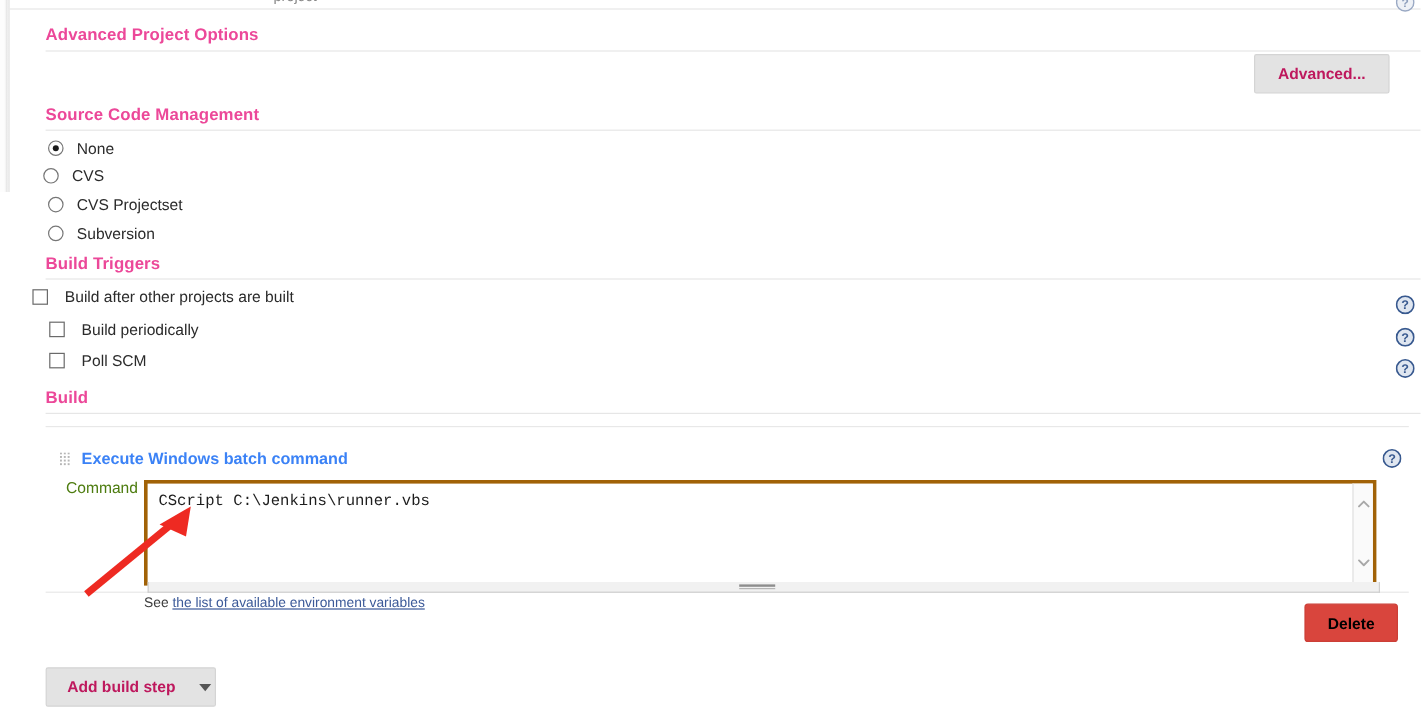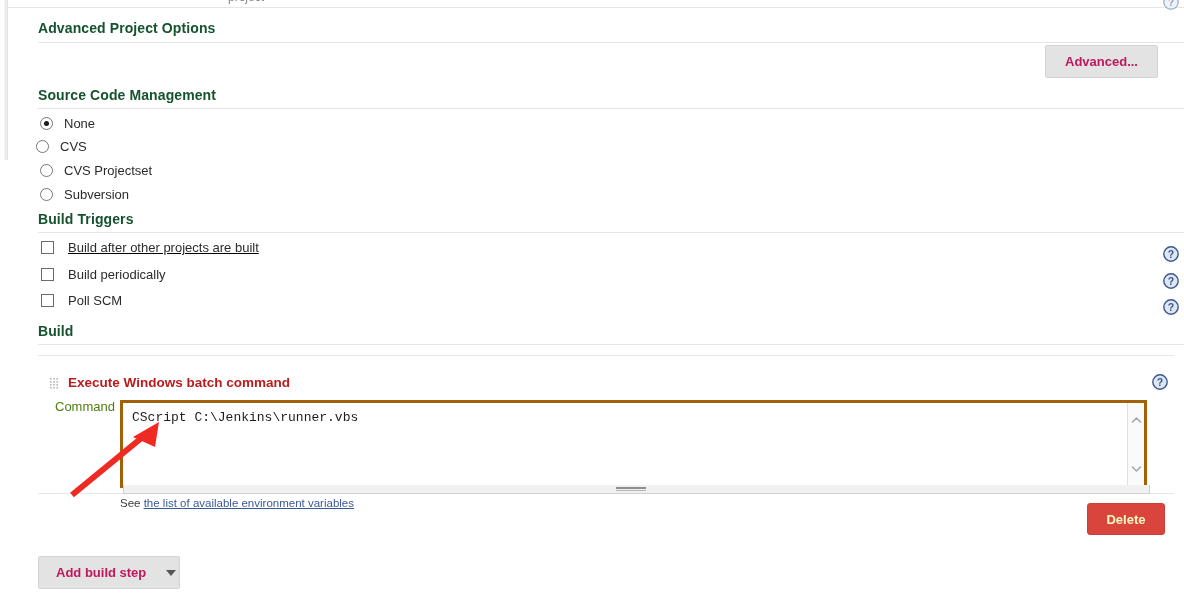--- a/index.html
+++ b/index.html
@@ -45,21 +45,21 @@
 
   .content {
     position: absolute; left: 0; top: 8px; right: 0; bottom: 0;
   }
 
   
   .section-head {
     position: absolute;
     font-size: 14px;
     font-weight: bold;
-    color: #14532d;
+    color: #ec4899;
     letter-spacing: 0.1px;
   }
   .rule {
     position: absolute;
     height: 0;
     border-top: 1px solid #e6e6e6;
   }
 
   
   .btn-grey {
@@ -76,21 +76,21 @@
     padding: 0;
   }
   .btn-red {
     position: absolute;
     background: #d9453d;
     border: 1px solid #cc3f37;
     border-radius: 3px;
     font-family: "Liberation Sans", sans-serif;
     font-size: 13px;
     font-weight: bold;
-    color: #fef9c3;
+    color: #000000;
     cursor: pointer;
     text-align: center;
     padding: 0;
   }
   .caret {
     display: inline-block;
     width: 0; height: 0;
     border-left: 5px solid transparent;
     border-right: 5px solid transparent;
     border-top: 6px solid #555;
@@ -156,21 +156,21 @@
     position: absolute;
     left: 50px; top: 368px;
     width: 11px; height: 12px;
     cursor: move;
   }
   .step-title {
     position: absolute;
     left: 68px; top: 367px;
     font-size: 13.5px;
     font-weight: bold;
-    color: #b91c1c;
+    color: #3b82f6;
   }
   .cmd-label {
     position: absolute;
     left: 55px; top: 391px;
     font-size: 13px;
     color: #4d7c0f;
   }
   .textarea-wrap {
     position: absolute;
     left: 120px; top: 392px;
@@ -282,21 +282,21 @@
       <span class="opt-label">CVS Projectset</span>
     </div>
     <div class="opt-row" style="left:40px; top:179px;">
       <span class="radio"></span>
       <span class="opt-label">Subversion</span>
     </div>
 
     <div class="section-head" style="left:38px; top:203px;">Build Triggers</div>
     <div class="rule" style="left:38px; top:224px; width:1146px;"></div>
 
-    <div class="opt-row" style="left:41px; top:232px;text-decoration:underline;">
+    <div class="opt-row" style="left:27px; top:232px;">
       <span class="checkbox"></span>
       <span class="opt-label cb">Build after other projects are built</span>
     </div>
     <div class="help-icon" style="left:1163px; top:238px;">
       <svg width="16" height="16" viewBox="0 0 16 16" aria-hidden="true">
         <circle cx="8" cy="8" r="7.2" fill="#dfe6f0" stroke="#38598f" stroke-width="1.4"></circle>
         <text x="8" y="11.8" font-size="10.5" font-family="Liberation Sans, sans-serif" font-weight="bold" fill="#38598f" text-anchor="middle">?</text>
       </svg>
     </div>
 

